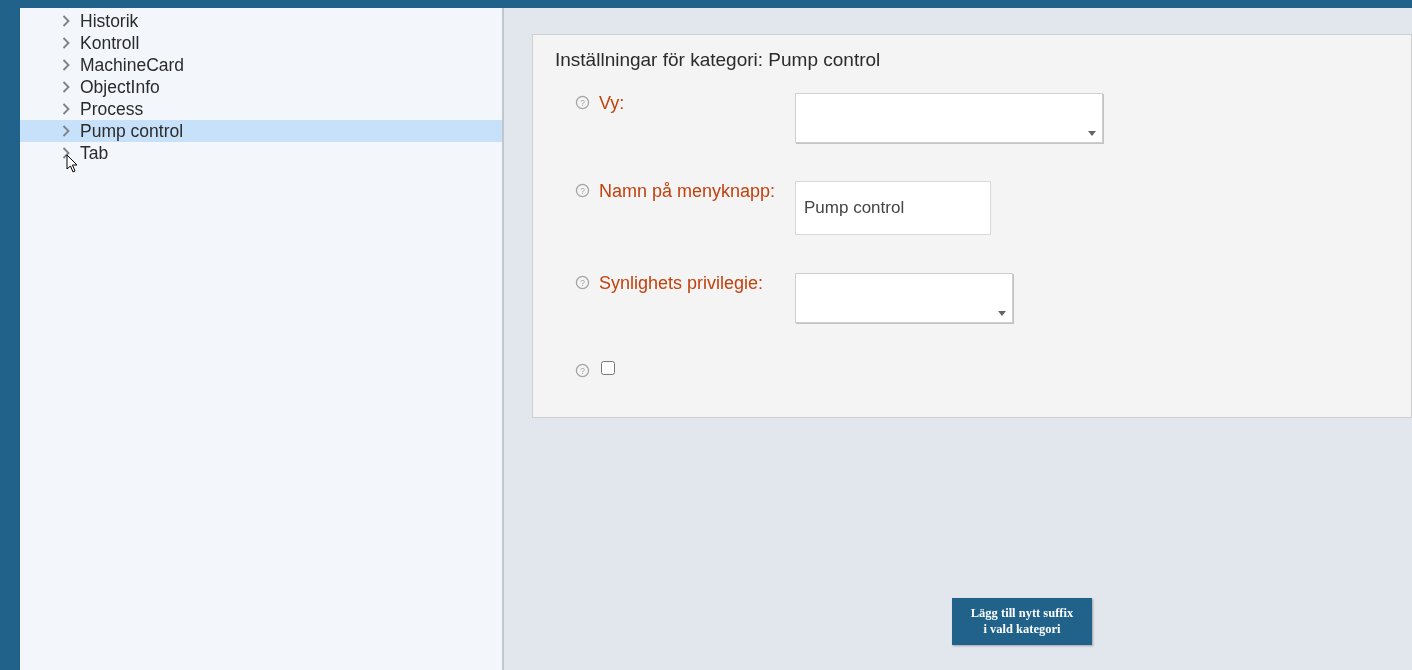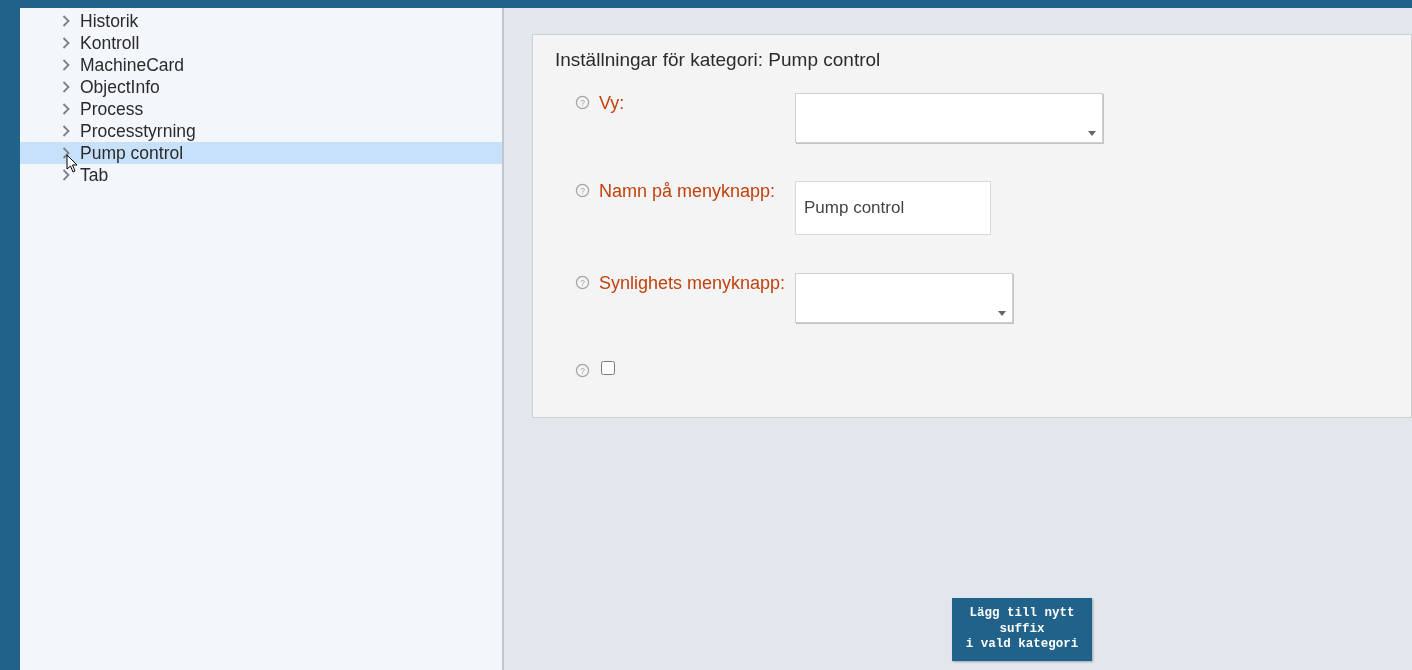--- a/index.html
+++ b/index.html
@@ -160,21 +160,21 @@
     .action-btn {
       position: absolute;
       left: 952px;
       top: 598px;
       background: #20628a;
       color: #fff;
       border: none;
       width: 140px;
       padding: 8px 6px;
       text-align: center;
-      font-family: Liberation Mono, monospace;
+      font-family: Liberation Serif, serif;
       font-size: 12.5px;
       font-weight: bold;
       line-height: 1.25;
       box-shadow: 1px 1px 2px rgba(0,0,0,0.3);
       cursor: pointer;
     }
     .cursor {
       position: absolute;
       left: 66px;
       top: 154px;
@@ -222,28 +222,20 @@
         <span class="label">ObjectInfo</span>
       </div>
       <div class="tree-item">
         <span class="chevron">
           <svg viewBox="0 0 8 12">
             <path d="M1 1 L6 6 L1 11" fill="none" stroke="#7a8288" stroke-width="1.8"></path>
           </svg>
         </span>
         <span class="label">Process</span>
       </div>
-      <div class="tree-item">
-        <span class="chevron">
-          <svg viewBox="0 0 8 12">
-            <path d="M1 1 L6 6 L1 11" fill="none" stroke="#7a8288" stroke-width="1.8"></path>
-          </svg>
-        </span>
-        <span class="label">Processtyrning</span>
-      </div>
       <div class="tree-item selected">
         <span class="chevron">
           <svg viewBox="0 0 8 12">
             <path d="M1 1 L6 6 L1 11" fill="none" stroke="#7a8288" stroke-width="1.8"></path>
           </svg>
         </span>
         <span class="label">Pump control</span>
       </div>
       <div class="tree-item">
         <span class="chevron">
@@ -285,21 +277,21 @@
       <input class="text-input" type="text" value="Pump control" style="">
     </div>
 
     <div class="form-row">
       <span class="help">
         <svg viewBox="0 0 16 16">
             <circle cx="8" cy="8" r="6.5" fill="none" stroke="#a6a6a6" stroke-width="1.4"></circle>
             <text x="8" y="11.2" text-anchor="middle" font-size="9" fill="#a6a6a6" font-family="Arial">?</text>
           </svg>
       </span>
-      <span class="flabel">Synlighets menyknapp:</span>
+      <span class="flabel">Synlighets privilegie:</span>
       <div class="select-box small">
         <span></span>
         <span class="arrow"></span>
       </div>
     </div>
 
     <div class="form-row" style="margin-bottom:10px;">
       <span class="help">
         <svg viewBox="0 0 16 16">
             <circle cx="8" cy="8" r="6.5" fill="none" stroke="#a6a6a6" stroke-width="1.4"></circle>

